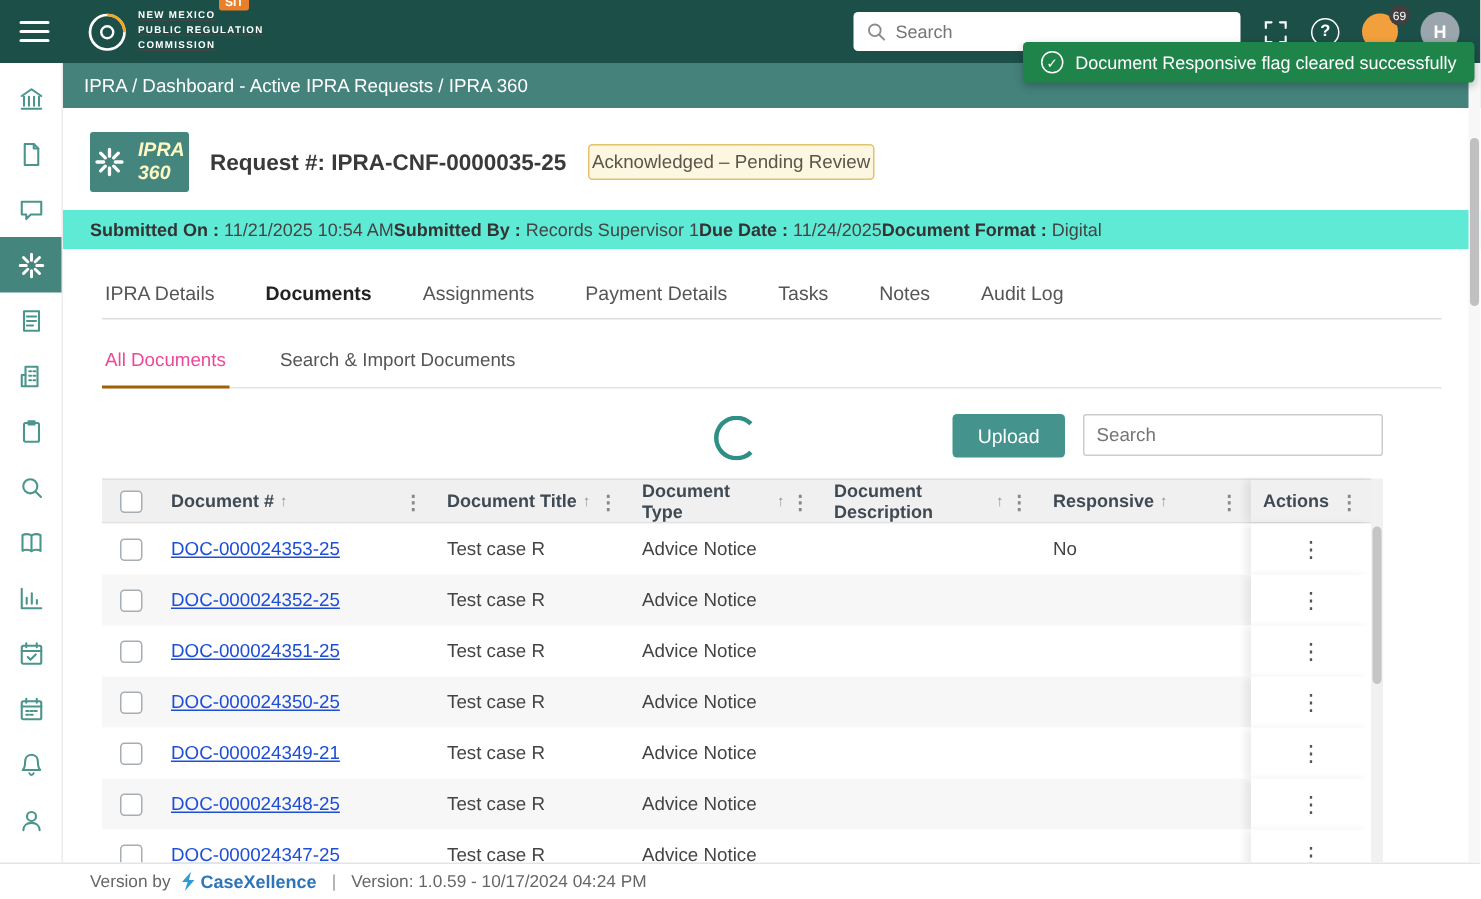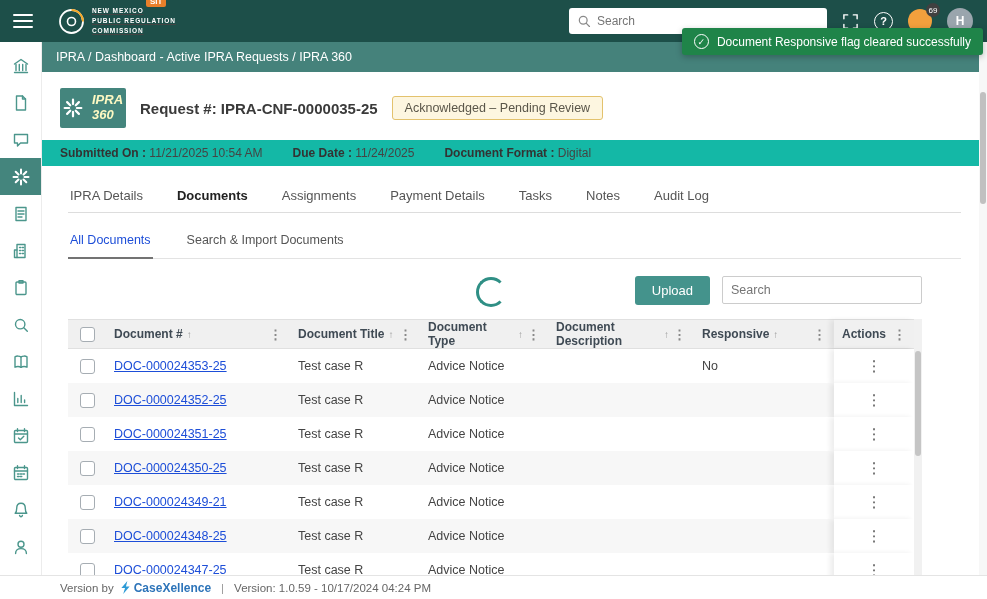--- a/index.html
+++ b/index.html
@@ -34,32 +34,32 @@
   
   .main { position:absolute; left:42px; top:42px; right:0; bottom:24px; overflow:hidden; background:#fff; }
   .breadcrumb-bar { height:30px; background:#45827b; color:#fff; display:flex; align-items:center; padding:0 14px; font-size:12.5px; }
   .bc-buttons { margin-left:auto; display:flex; gap:10px; margin-right:18px; }
   .bc-btn { background:#24605a; border:1px solid rgba(255,255,255,0.45); color:#fff; font-size:12.5px; padding:4px 16px; border-radius:3px; cursor:pointer; font-family:inherit; }
 
   .request-row { display:flex; align-items:center; gap:14px; padding:16px 18px 0 18px; }
   .ipra-badge { width:66px; height:40px; background:#44857d; color:#fef9c3; display:flex; align-items:center; justify-content:center; gap:9px; border-radius:2px; flex:none;font-style:italic; }
   .ipra-badge-text { font-size:13px; font-weight:bold; line-height:1.15; }
   .request-title { font-size:15px; font-weight:bold; color:#3a3a3a; }
-  .status-badge { border:1px solid #e3c26d; background:#fdf6e0; color:#5a5649; font-size:12.5px; padding:4px 12px; border-radius:3px; }
-
-  .meta-strip { margin-top:12px; background:#14b8a6; padding:6px 18px; display:flex; gap:30px; font-size:12px; color:#444; }
+  .status-badge { border:1px solid #e3c26d; background:#fdf6e0; color:#5a5649; font-size:12.5px; padding:4px 2px; border-radius:3px; }
+
+  .meta-strip { margin-top:12px; background:#5eead4; padding:6px 18px; display:flex; font-size:12px; color:#444; }
   .meta-label { font-weight:bold; color:#333; }
 
   .tabs-area { margin:16px 26px 0 26px; }
   .tabs { display:flex; gap:30px; border-bottom:1px solid #ddd; font-size:13px; color:#555; }
   .tab { padding:6px 2px 9px; cursor:pointer; }
   .tab.active { color:#222; font-weight:bold; }
   .subtabs { display:flex; gap:32px; border-bottom:1px solid #e3e3e3; font-size:12.5px; color:#555; margin-top:14px; }
   .subtab { padding:6px 2px 10px; cursor:pointer; }
-  .subtab.active { color:#1d4ed8; border-bottom:2px solid #737373; margin-bottom:-1px; }
+  .subtab.active { color:#ec4899; border-bottom:2px solid #a16207; margin-bottom:-1px; }
 
   .toolbar { margin-top:16px; width:854px; display:flex; justify-content:flex-end; align-items:center; gap:12px; position:relative; height:30px; }
   .upload-btn { background:#44938c; color:#fff; border:none; font-size:13px; padding:7px 17px; border-radius:3px; cursor:pointer; font-family:inherit; }
   .table-search { width:200px; height:28px; border:1px solid #ccc; border-radius:2px; padding:0 8px; font-size:12.5px; color:#555; font-family:inherit; outline:none; }
   .spinner { position:absolute; left:408px; top:2px; width:30px; height:30px; border:3.5px solid #2f8f85; border-right-color:transparent; border-radius:50%; animation:spin 1s linear infinite; }
   @keyframes spin { to { transform:rotate(360deg); } }
 
   .table-wrap { margin-top:14px; width:854px; position:relative; }
   .grid-row { display:grid; grid-template-columns:38px 184px 130px 128px 146px 140px 80px; width:846px; }
   .thead { background:#f0f0f0; border-top:1px solid #e0e0e0; border-bottom:1px solid #e0e0e0; height:30px; }
@@ -273,20 +273,21 @@
         <div>IPRA</div>
         <div>360</div>
       </span>
     </div>
     <span class="request-title">Request #: IPRA-CNF-0000035-25</span>
     <span class="status-badge">Acknowledged – Pending Review</span>
   </div>
 
   <div class="meta-strip">
       <div><span class="meta-label">Submitted On :</span> <span class="meta-value">11/21/2025 10:54 AM</span></div>
+      <div><span class="meta-label">Submitted By :</span> <span class="meta-value">Records Supervisor 1</span></div>
       <div><span class="meta-label">Due Date :</span> <span class="meta-value">11/24/2025</span></div>
       <div><span class="meta-label">Document Format :</span> <span class="meta-value">Digital</span></div>
     </div>
 
   <div class="tabs-area">
     <div class="tabs">
         <div class="tab">IPRA Details</div>
         <div class="tab active">Documents</div>
         <div class="tab">Assignments</div>
         <div class="tab">Payment Details</div>

